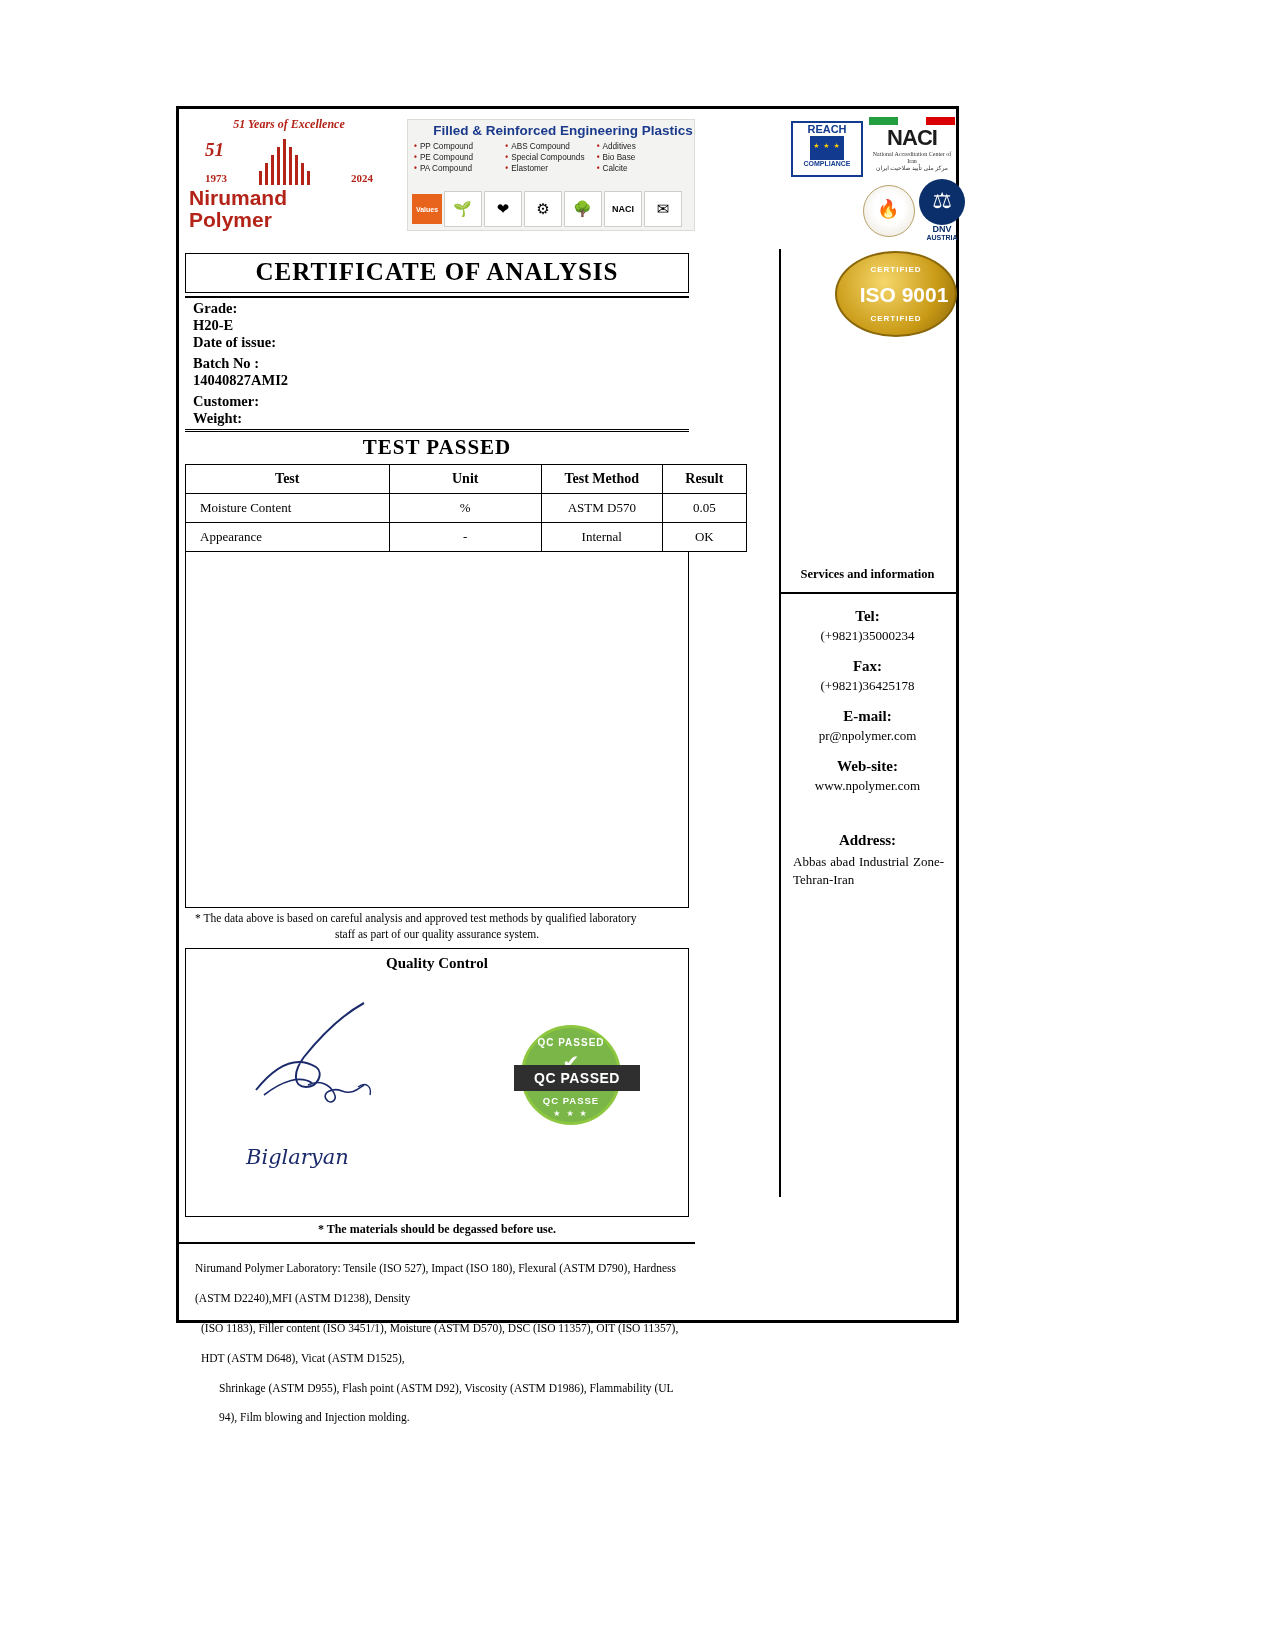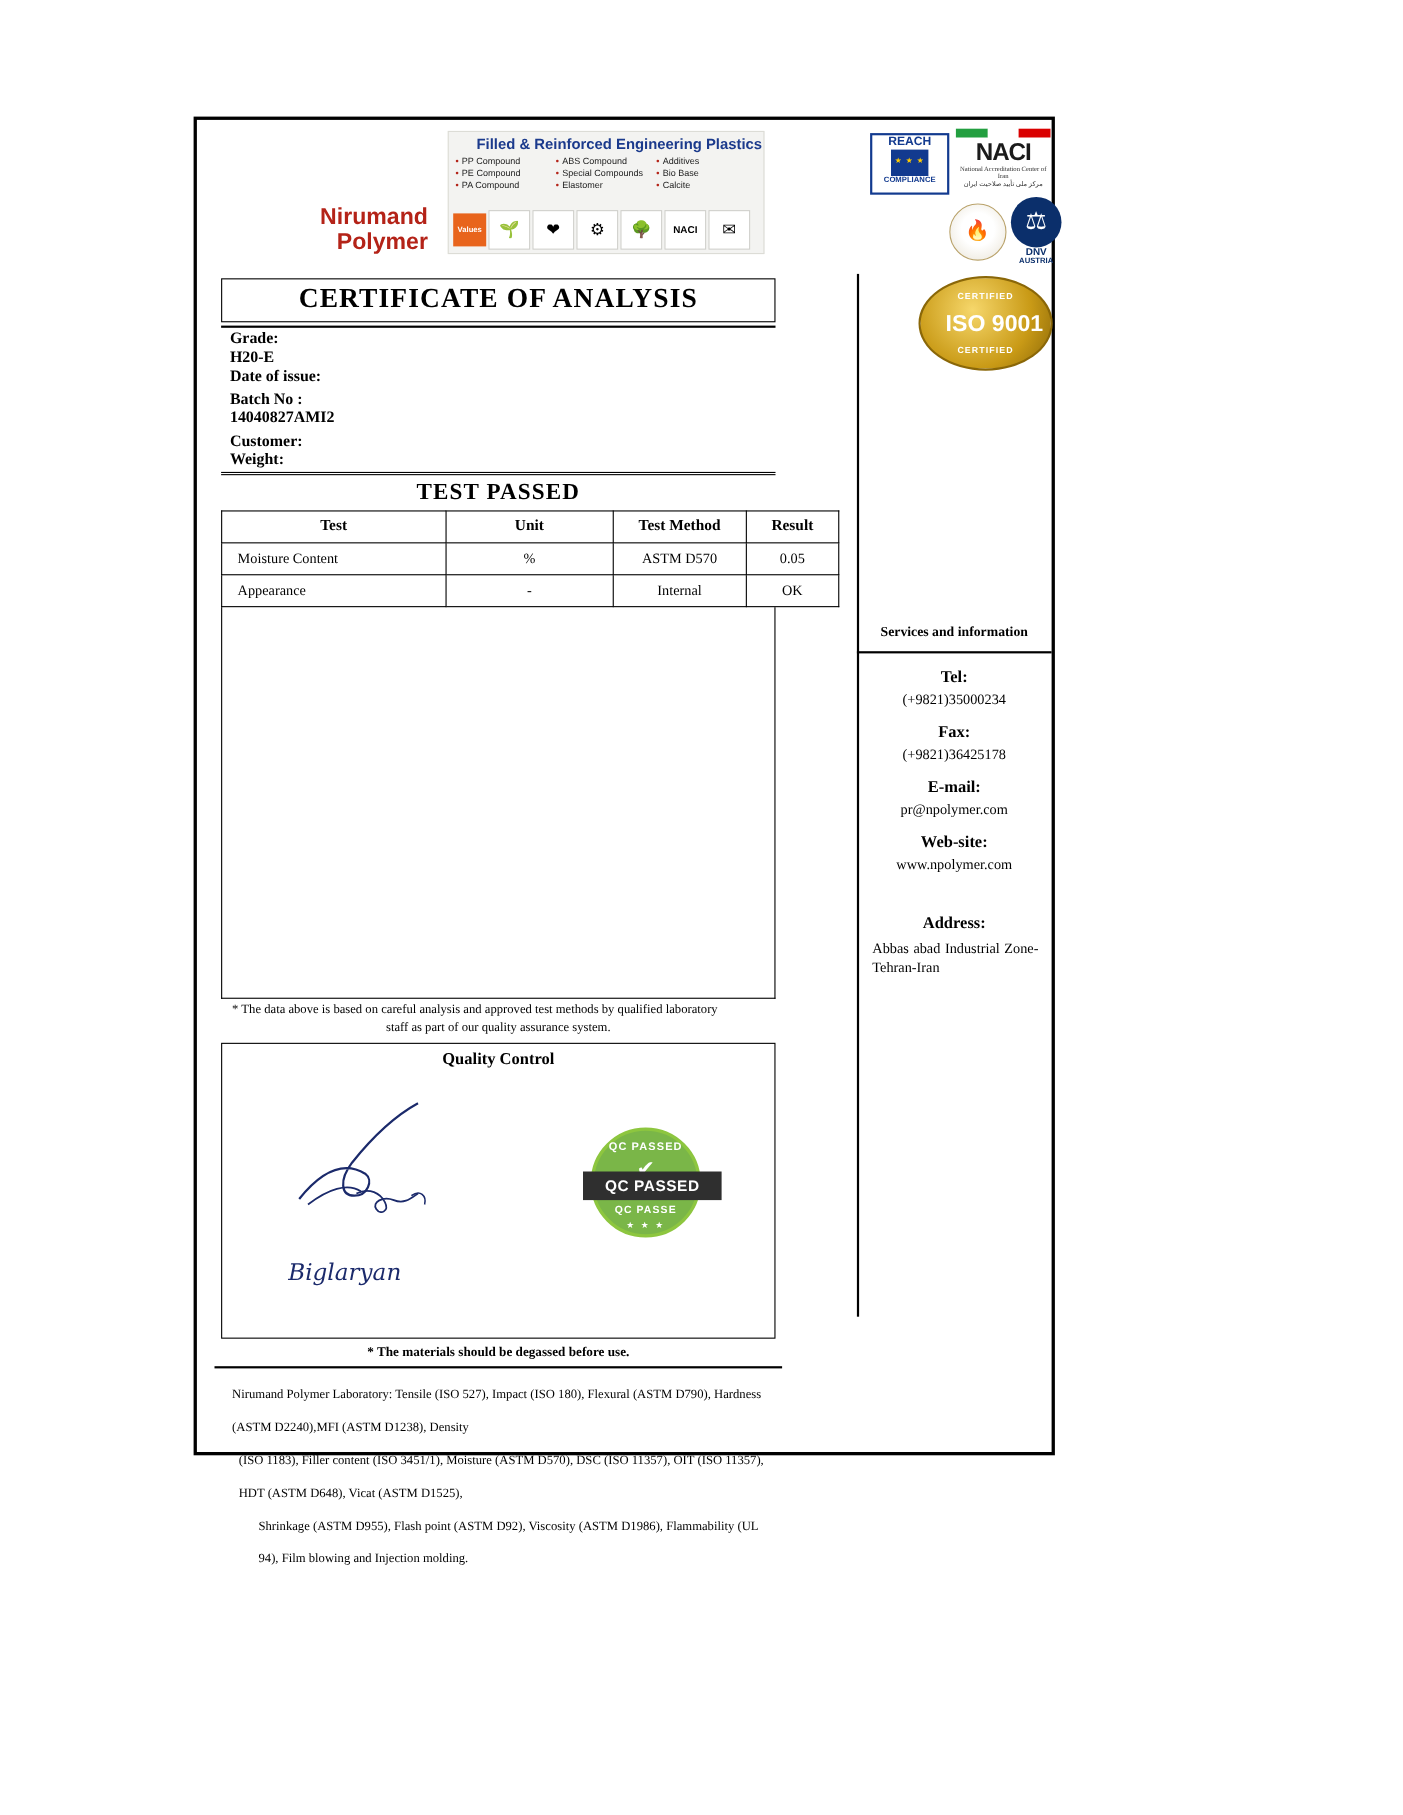--- a/index.html
+++ b/index.html
@@ -87,21 +87,21 @@
   .logo-mark i {
     position: absolute;
     bottom: 0;
     width: 3px;
     background: #b42318;
   }
   .logo-name {
     position: absolute;
     left: 0; top: 72px;
     width: 200px;
-    text-align: right;
+    text-align: left;
     font-family: "Liberation Sans", sans-serif;
     font-weight: bold;
     font-size: 21px;
     color: #b42318;
     line-height: 1.05;
   }
   .banner {
     position: absolute;
     left: 228px;
     top: 10px;
@@ -281,21 +281,21 @@
   }
   .iso-oval .b {
     position: absolute; left:0; right:0; bottom: 12px;
     font-family: "Liberation Sans", sans-serif;
     font-size: 8px; font-weight: bold; color: #fff;
     letter-spacing: 1px;
   }
   
   .main-col {
     position: absolute;
-    left: 16px;
+    left: 0;
     top: 140px;
     width: 516px;
     bottom: 0;
   }
   .right-col {
     position: absolute;
     left: 600px;
     top: 140px;
     width: 177px;
     bottom: 0;
@@ -495,20 +495,37 @@
 </style>
 </head>
 <body>
 
 <div class="page">
   <div class="doc">
 
     <div class="header">
 
       <div class="logo-block">
+        <div class="logo-years">
+          <div class="logo-arc-text">51 Years of Excellence</div>
+          <div class="logo-51">51</div>
+          <div class="logo-mark">
+            <i style="left:2px;height:14px"></i>
+              <i style="left:8px;height:22px"></i>
+              <i style="left:14px;height:30px"></i>
+            <i style="left:20px;height:38px"></i>
+              <i style="left:26px;height:46px"></i>
+              <i style="left:32px;height:38px"></i>
+            <i style="left:38px;height:30px"></i>
+              <i style="left:44px;height:22px"></i>
+              <i style="left:50px;height:14px"></i>
+          </div>
+          <div class="logo-1973">1973</div>
+          <div class="logo-2024">2024</div>
+        </div>
         <div class="logo-name">
           <div>Nirumand</div>
           <div>Polymer</div>
         </div>
       </div>
 
       <div class="banner">
         <div class="banner-title">Filled &amp; Reinforced Engineering Plastics</div>
         <div class="banner-cols">
           <div>

